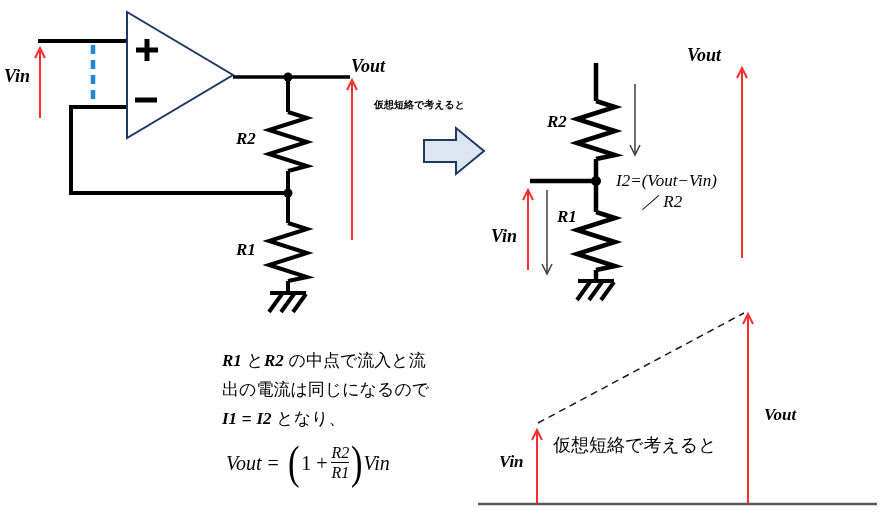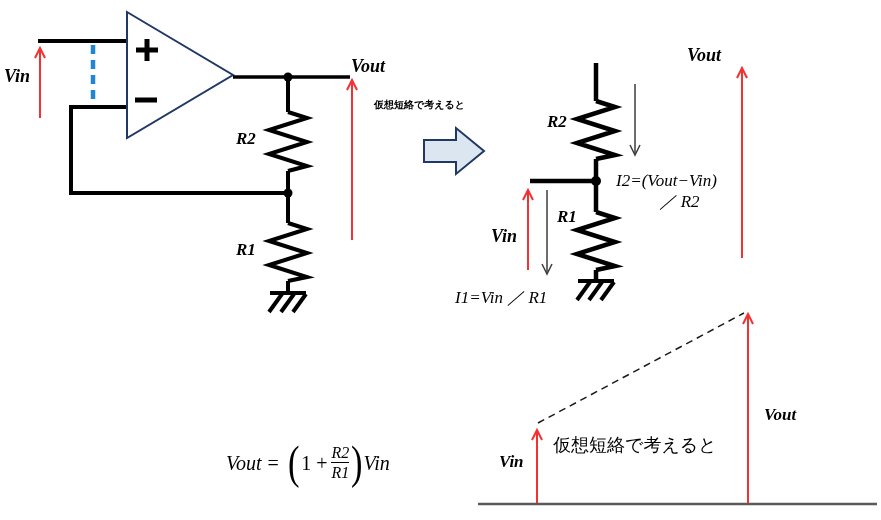--- a/index.html
+++ b/index.html
@@ -7,21 +7,21 @@
     position:relative;width:881px;height:520px;background:#ffffff;overflow:hidden;
     font-family:"Liberation Sans","DejaVu Sans",sans-serif;color:#000;
   }
   #diagram{position:absolute;left:0;top:0;}
   .lbl{position:absolute;white-space:nowrap;}
   .math{font-family:"Liberation Serif","DejaVu Serif",serif;font-style:italic;}
   .mathb{font-family:"Liberation Serif","DejaVu Serif",serif;font-style:italic;font-weight:bold;}
   .sig{font-size:18px;}
   .rlabel{font-size:17px;}
   .ieq{font-size:17px;line-height:21px;}
-  .ieq .l2{padding-left:26px;text-align:center;}
+  .ieq .l2{padding-left:26px;}
   .caption-jp{font-size:10px;font-weight:bold;}
   .expl{position:absolute;left:222px;top:346px;font-size:17px;line-height:29px;}
   .expl .mathb{font-size:17px;}
   .graph-cap{font-size:18px;line-height:30px;}
   .formula{
     position:absolute;left:226px;top:441px;display:flex;align-items:center;
     font-family:"Liberation Serif","DejaVu Serif",serif;font-size:20px;
   }
   .formula .var{font-style:italic;}
   .formula .feq{margin:0 8px 0 6px;}
@@ -118,22 +118,26 @@
 
   <div class="lbl mathb rlabel" style="left:547px;top:112px;">R2</div>
   <div class="lbl mathb rlabel" style="left:557px;top:207px;">R1</div>
   <div class="lbl mathb sig" style="left:687px;top:45px;">Vout</div>
   <div class="lbl mathb sig" style="left:491px;top:226px;">Vin</div>
 
   <div class="lbl math ieq" style="left:616px;top:170px;">
     <div>I2=(Vout−Vin)</div>
     <div class="l2">／ R2</div>
   </div>
-  <div class="lbl math ieq" style="left:455px;top:287px;">I1=Vin ／ R1</div>
 
+  <div class="expl">
+    <div><span class="mathb">R1</span><span> と</span><span class="mathb">R2</span><span> の中点で流入と流</span></div>
+    <div>出の電流は同じになるので</div>
+    <div><span class="mathb">I1</span><span> = </span><span class="mathb">I2</span><span> となり、</span></div>
+  </div>
 
   <div class="formula">
     <span class="var">Vout</span>
     <span class="feq">=</span>
     <span class="paren">(</span>
     <span class="body">1 +</span>
     <span class="frac">
         <span class="var">R2</span>
         <span class="den var">R1</span>
       </span>

